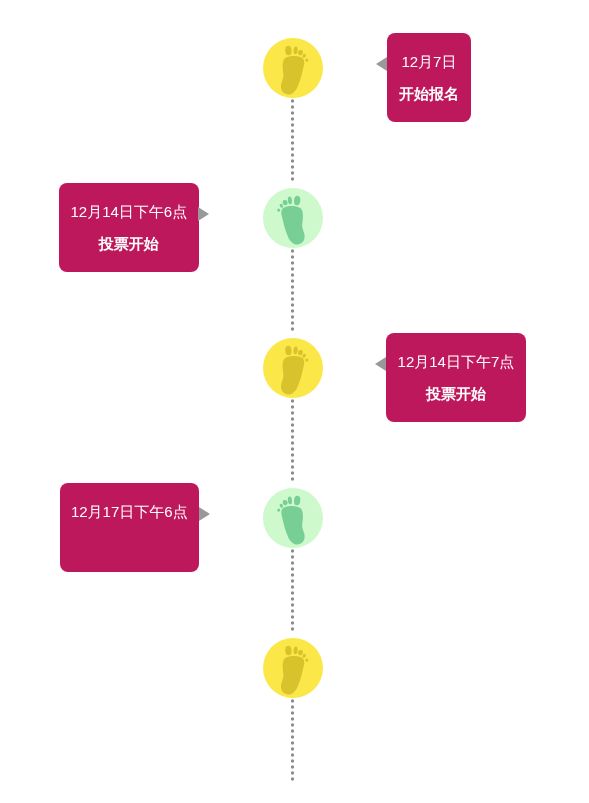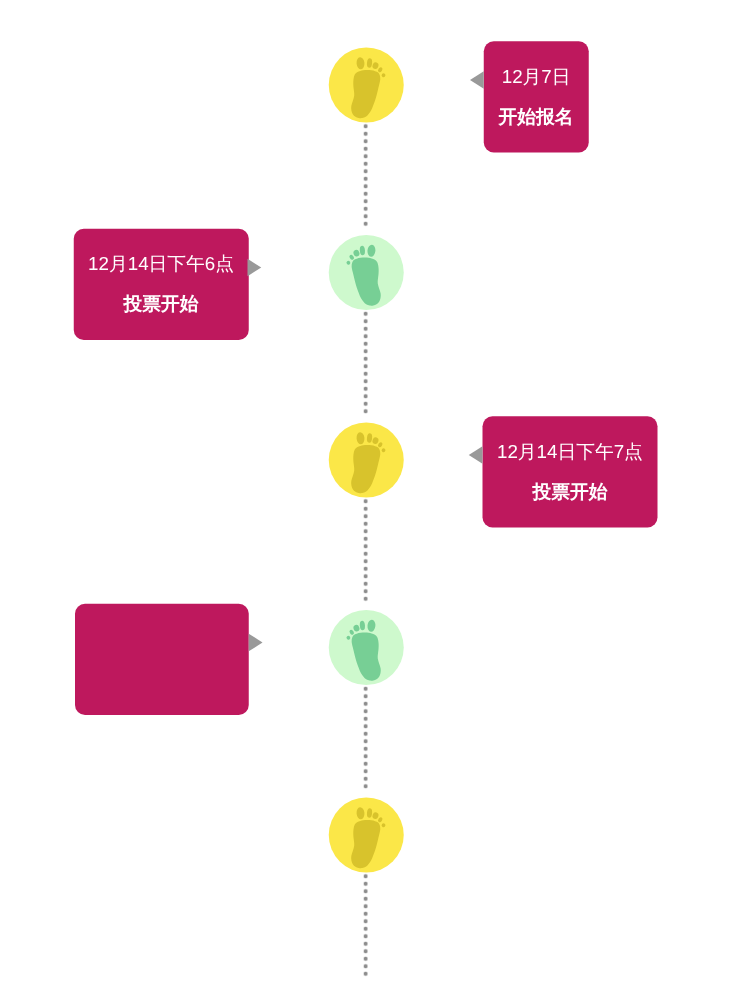--- a/index.html
+++ b/index.html
@@ -105,20 +105,21 @@
         <ellipse cx="12.67" cy="5.23" rx="2.01" ry="3.77" transform="rotate(-5 12.67 5.23)"></ellipse>
         <ellipse cx="8.01" cy="7.43" rx="2.30" ry="2.60" transform="rotate(-20 8.01 7.43)"></ellipse>
         <ellipse cx="4.28" cy="10.57" rx="1.52" ry="2.11" transform="rotate(-32 4.28 10.57)"></ellipse>
         <ellipse cx="1.69" cy="14.88" rx="1.45" ry="1.50" transform="rotate(-40 1.69 14.88)"></ellipse>
       </g>
     </svg>
   </div>
 
   <div class="bubble left" style="left:59.6px;top:482.8px;width:139.4px;">
     <span class="tri"></span>
+    <div class="l1">12月17日下午6点</div>
   </div>
 
   <div class="node yellow" style="top:638px;">
     <svg width="28.56" height="53.04" viewBox="0 0 28 52">
       <g fill="#D8C32C">
         <path d="M 8.25 11.70 C 9.13 11.41 10.14 11.16 11.20 11.01 C 12.26 10.86 13.57 10.81 14.63 10.81 C 15.69 10.81 16.69 10.88 17.57 11.01 C 18.45 11.14 19.10 11.34 19.92 11.60 C 20.74 11.86 21.75 12.12 22.47 12.58 C 23.19 13.04 23.81 13.65 24.24 14.34 C 24.66 15.03 24.82 15.77 25.02 16.70 C 25.21 17.63 25.36 18.74 25.41 19.93 C 25.46 21.12 25.41 22.54 25.31 23.85 C 25.21 25.16 24.92 26.54 24.82 27.77 C 24.72 29.00 24.57 29.98 24.73 31.21 C 24.89 32.44 25.43 33.82 25.80 35.13 C 26.18 36.44 26.80 37.81 26.98 39.05 C 27.16 40.29 27.08 41.52 26.88 42.58 C 26.68 43.64 26.32 44.62 25.80 45.42 C 25.28 46.22 24.50 46.89 23.75 47.38 C 23.00 47.87 22.19 48.18 21.29 48.36 C 20.39 48.54 19.30 48.62 18.35 48.46 C 17.40 48.30 16.41 47.89 15.61 47.38 C 14.81 46.87 14.24 46.22 13.55 45.42 C 12.86 44.62 12.11 43.72 11.49 42.58 C 10.87 41.44 10.34 39.88 9.82 38.56 C 9.30 37.24 8.79 35.95 8.35 34.64 C 7.91 33.33 7.54 32.03 7.18 30.72 C 6.82 29.41 6.54 28.18 6.20 26.79 C 5.86 25.40 5.45 23.85 5.12 22.38 C 4.79 20.91 4.32 19.21 4.24 17.97 C 4.16 16.73 4.35 15.80 4.63 14.93 C 4.91 14.06 5.30 13.31 5.90 12.77 C 6.50 12.23 7.37 11.99 8.25 11.70 Z"></path>
         <ellipse cx="19.77" cy="5.42" rx="3.09" ry="4.71" transform="rotate(5 19.77 5.42)"></ellipse>
         <ellipse cx="12.67" cy="5.23" rx="2.01" ry="3.77" transform="rotate(-5 12.67 5.23)"></ellipse>
         <ellipse cx="8.01" cy="7.43" rx="2.30" ry="2.60" transform="rotate(-20 8.01 7.43)"></ellipse>
         <ellipse cx="4.28" cy="10.57" rx="1.52" ry="2.11" transform="rotate(-32 4.28 10.57)"></ellipse>

